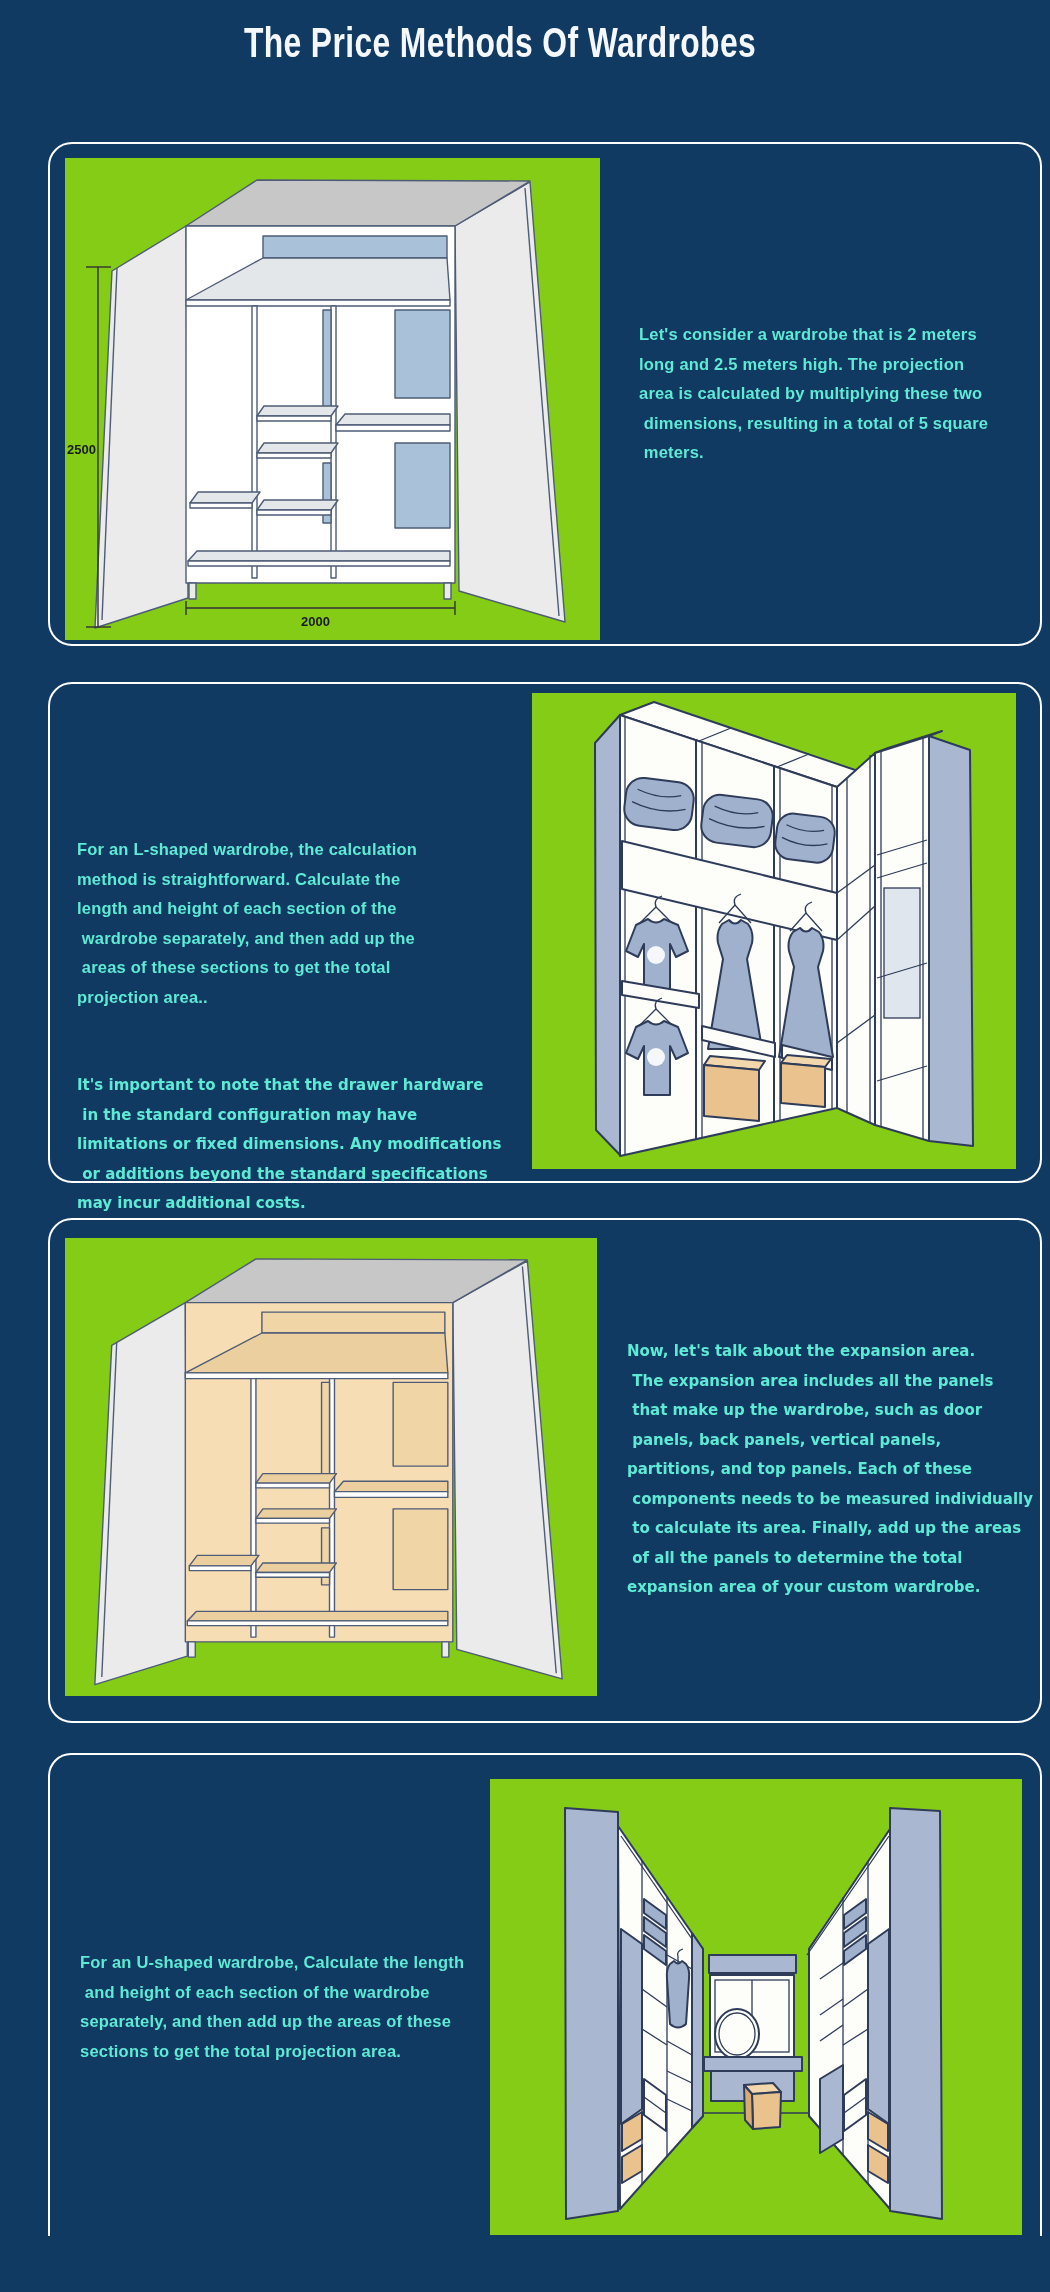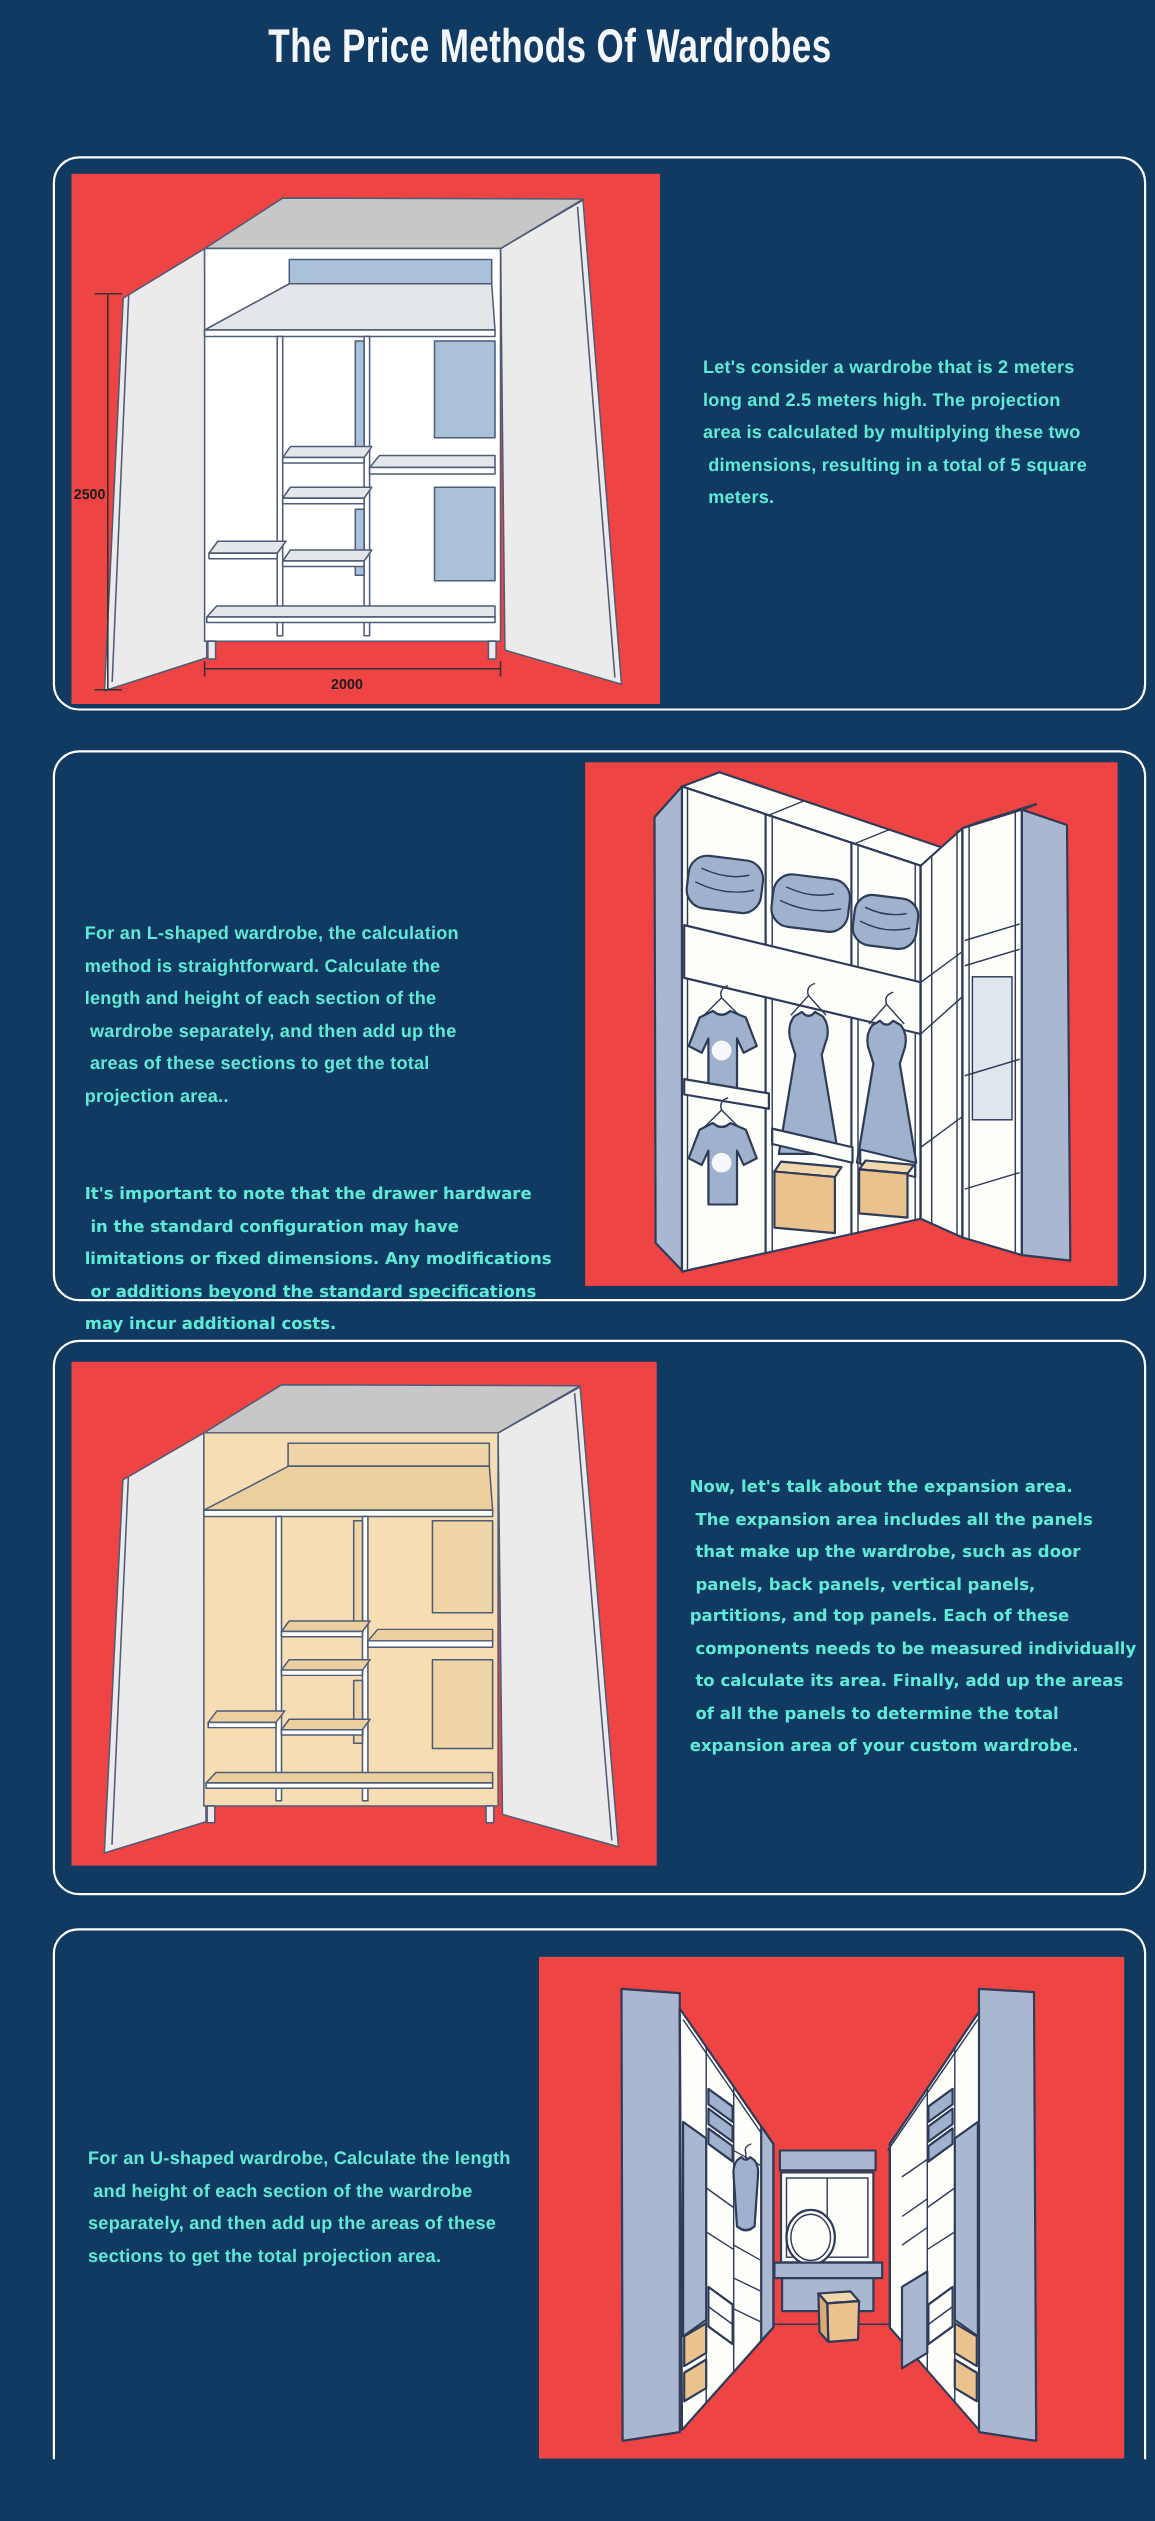--- a/index.html
+++ b/index.html
@@ -14,21 +14,21 @@
     white-space:nowrap;
   }
   .card{
     position:absolute;left:28px;width:994px;box-sizing:border-box;
     border:2px solid #fefefe;border-radius:24px;background:#113a63;
   }
   .card-1{top:142px;height:504px;}
   .card-2{top:682px;height:501px;}
   .card-3{top:1218px;height:505px;}
   .card-4{top:1753px;height:505px;border-radius:23px;}
-  .img-panel{position:absolute;background:#ef4444;}
+  .img-panel{position:absolute;background:#84cc16;}
   .img-1{left:15px;top:14px;width:535px;height:482px;}
   .img-2{left:482px;top:9px;width:484px;height:476px;}
   .img-3{left:15px;top:18px;width:532px;height:458px;}
   .img-4{left:440px;top:24px;width:532px;height:456px;}
   .img-panel svg{display:block;width:100%;height:100%;}
   .txt{
     position:absolute;margin:0;color:#5eead4;font-weight:700;
     font-size:16.5px;line-height:29.5px;letter-spacing:.2px;
     white-space:pre-wrap;
   }

